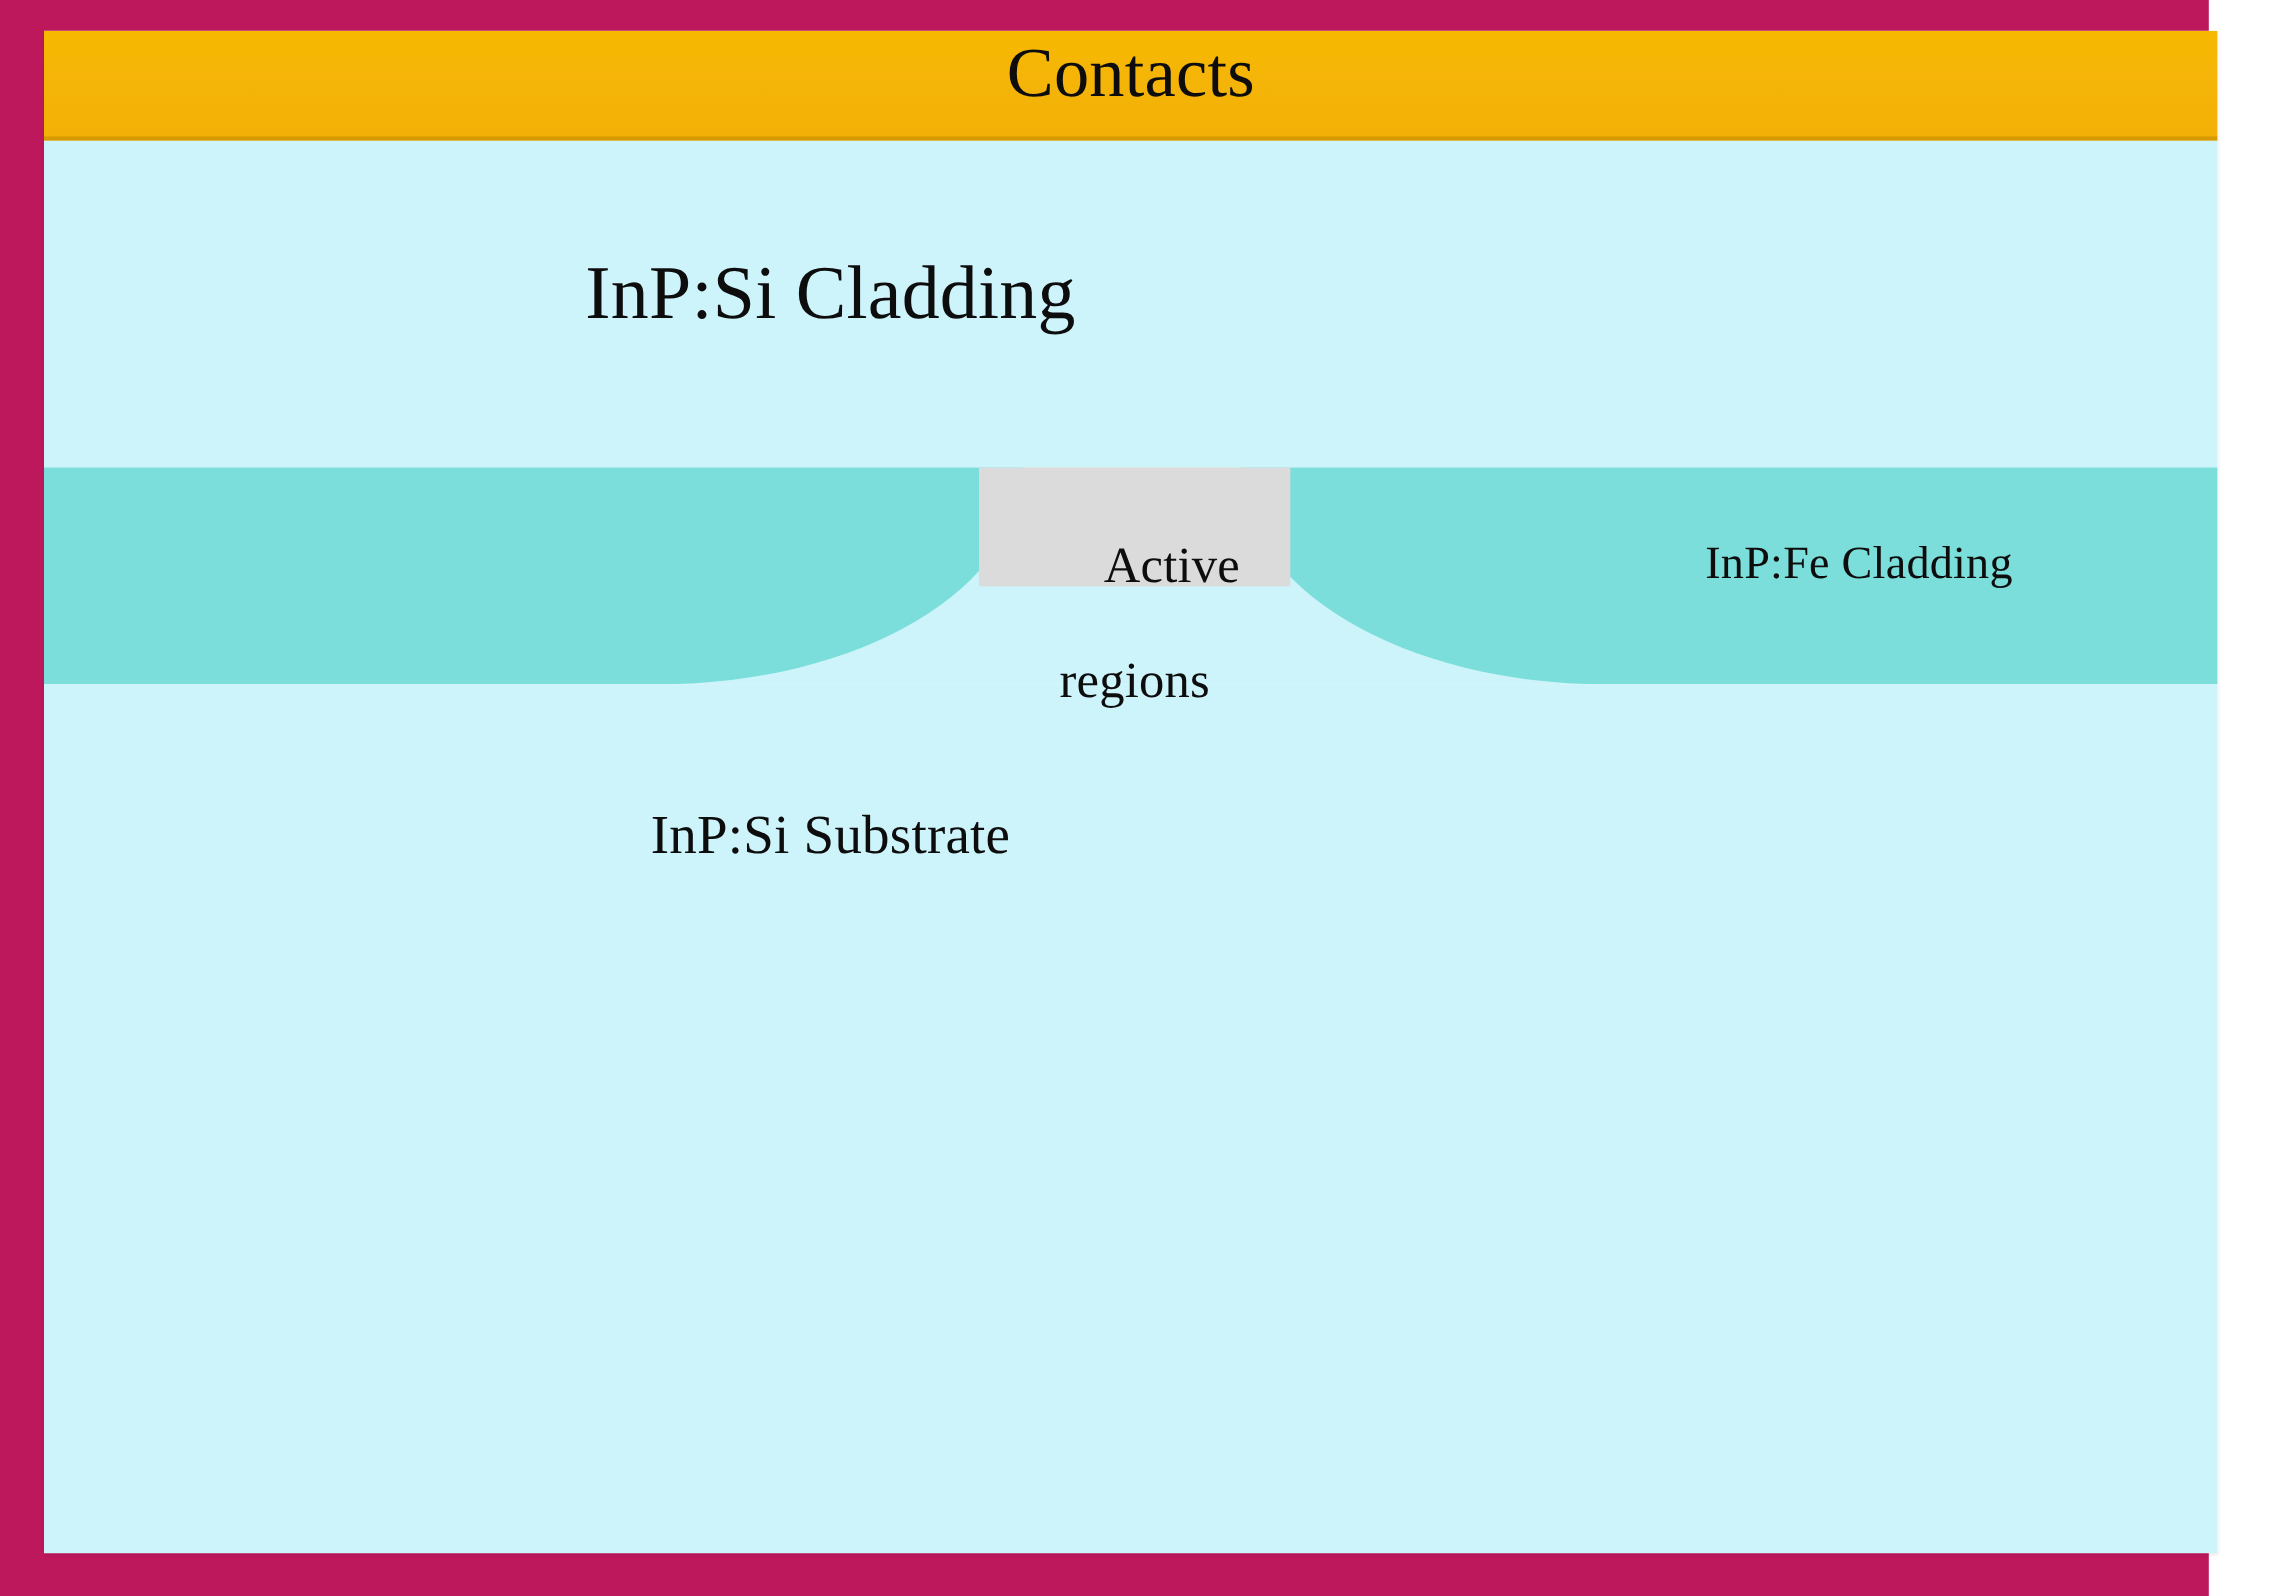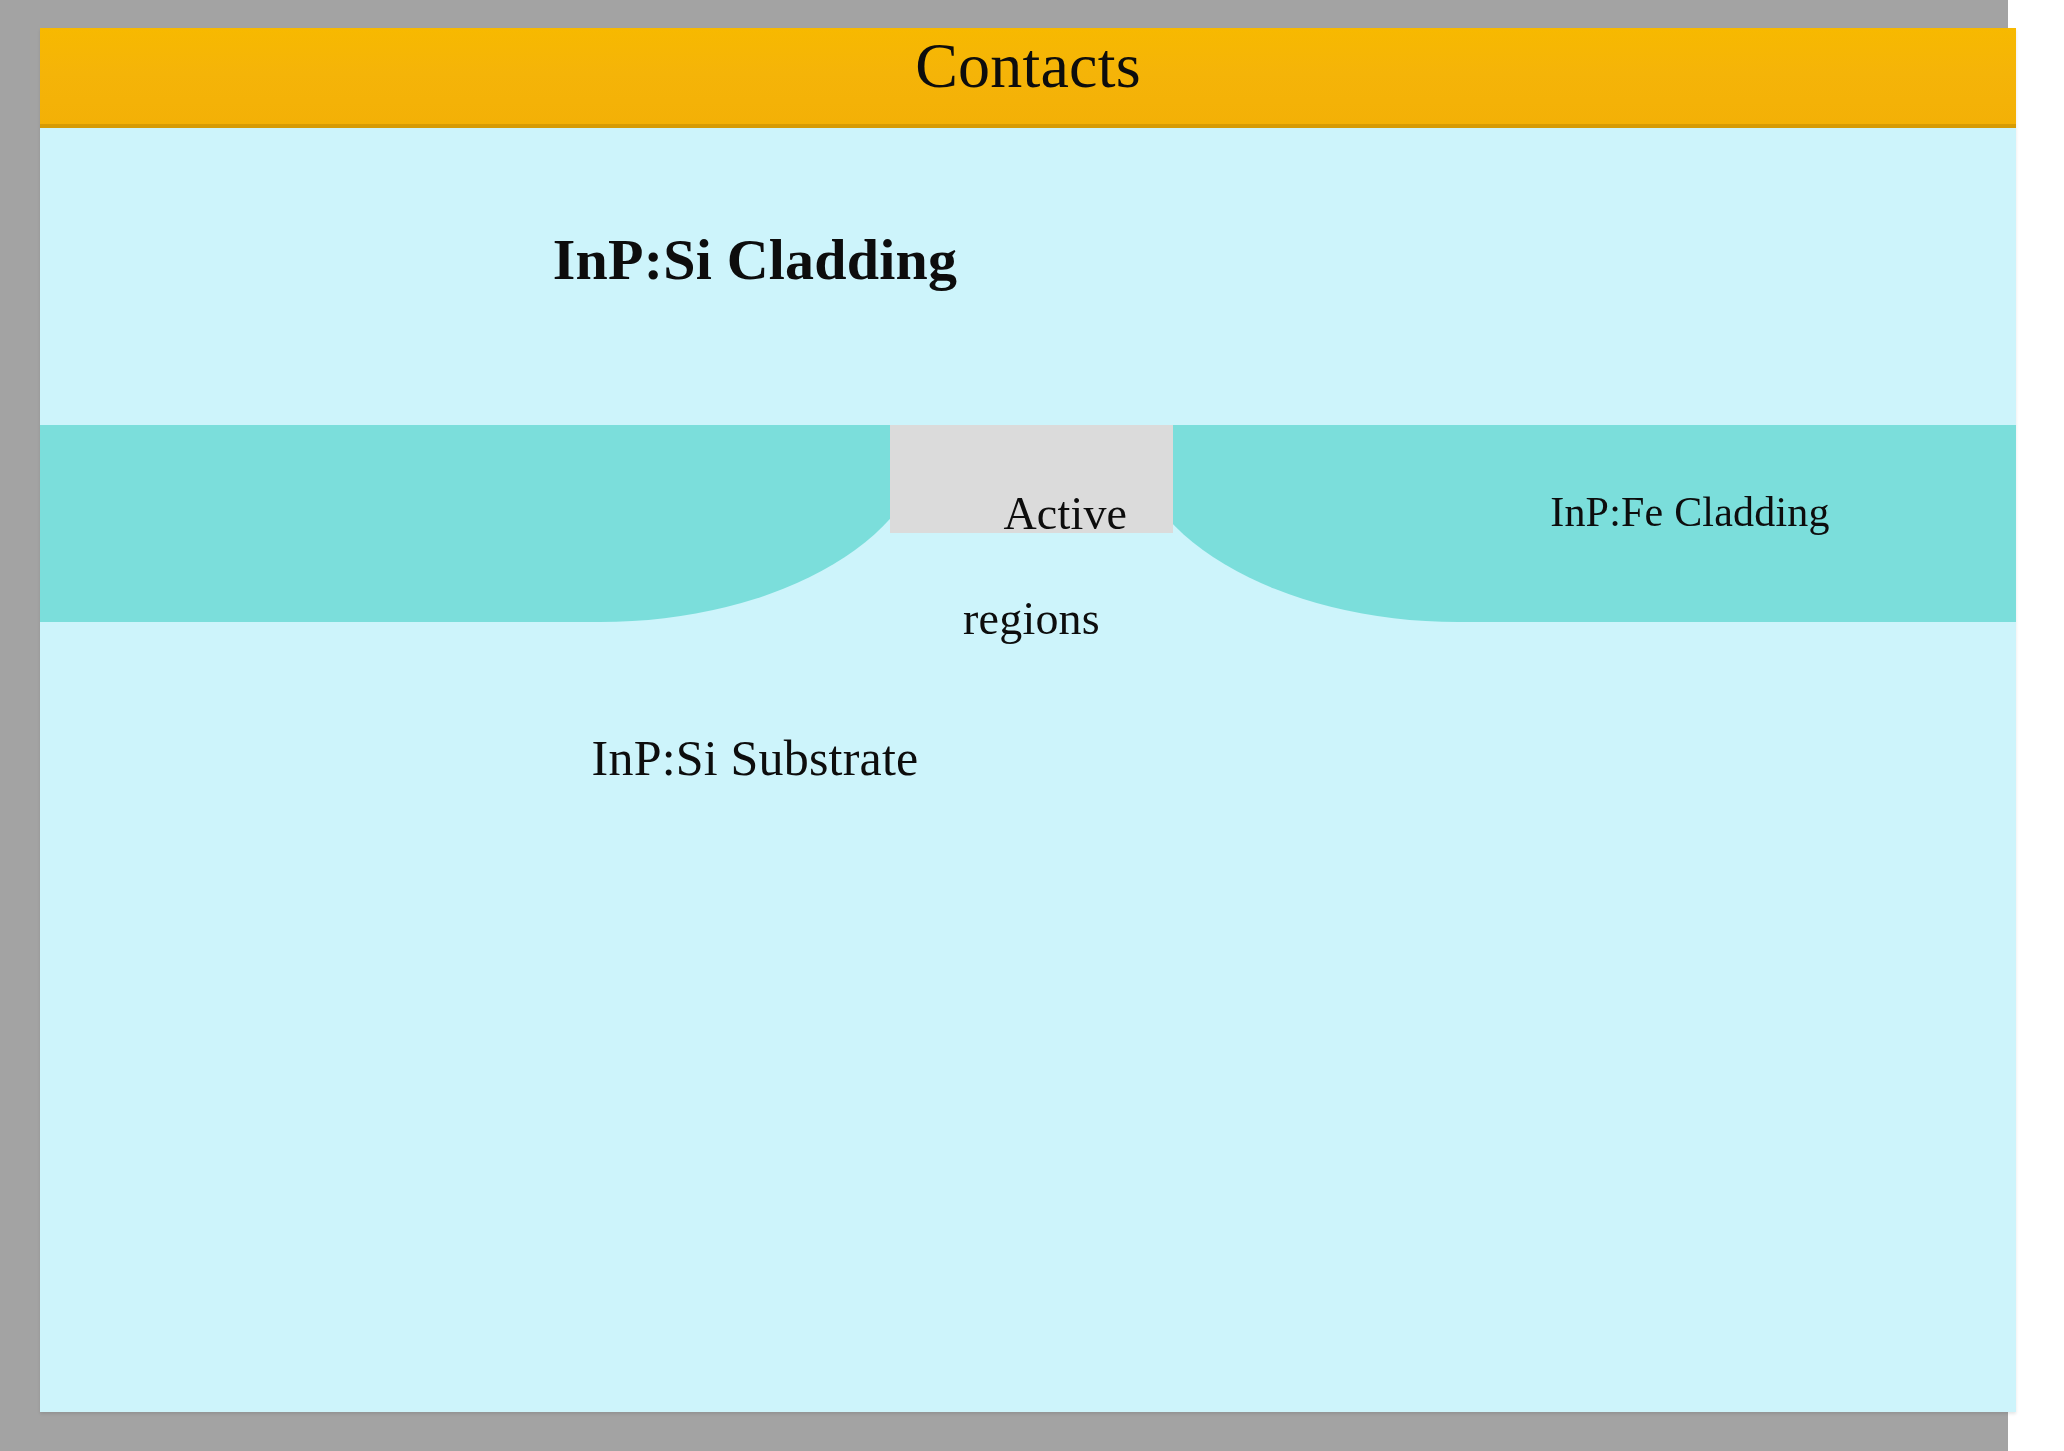--- a/index.html
+++ b/index.html
@@ -13,21 +13,21 @@
     font-family: "Liberation Serif", "DejaVu Serif", serif;
     overflow: hidden;
   }
 
   #diagram {
     position: absolute;
     left: 0;
     top: 0;
     width: 2008px;
     height: 1451px;
-    background: #a3a3a3;
+    background: #be185d;
   }
 
   
   .stack {
     position: absolute;
     left: 40px;
     top: 28px;
     width: 1976px;
     height: 1384px;
     background: #ffffff;
@@ -122,22 +122,21 @@
     top: 4px;
     width: 100%;
     text-align: center;
     font-size: 64px;
   }
   .label-top-clad {
     left: 0;
     top: 202px;
     width: 1430px;
     text-align: center;
-    font-size: 58px;
-    font-weight: bold;
+    font-size: 69px;
   }
   .label-active {
     left: 850px;
     top: 414px;
     width: 283px;
     text-align: center;
     font-size: 46px;
   }
   .label-active .line2 {
     display: block;

